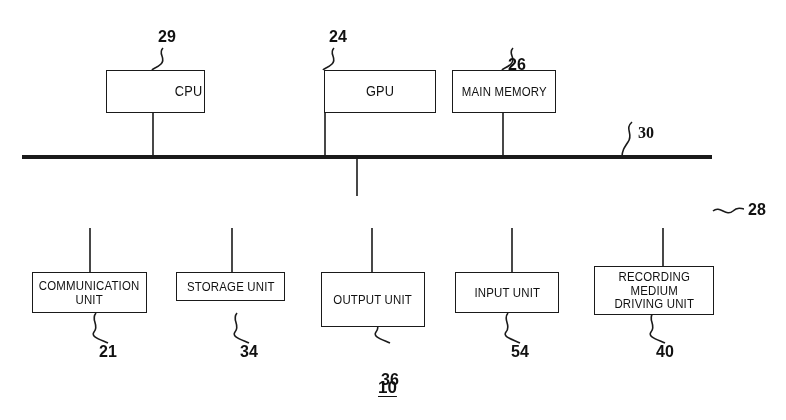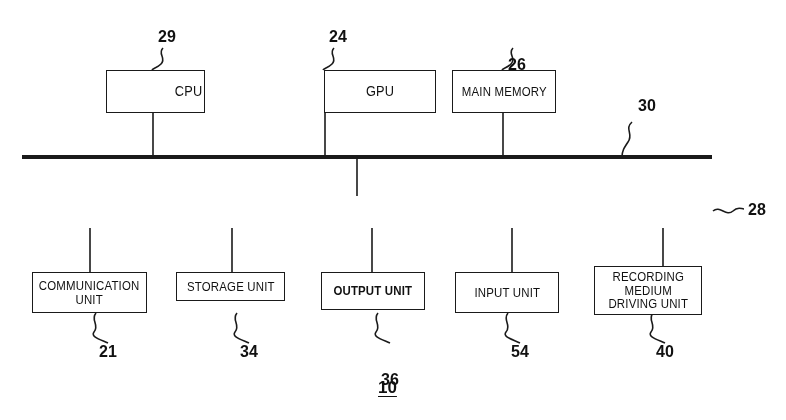--- a/index.html
+++ b/index.html
@@ -103,38 +103,38 @@
   <div class="box" style="left:106px; top:70px; width:99px; height:43px;justify-content:flex-end;">
     <span class="box-label t-unit">CPU</span>
   </div>
   <div class="box" style="left:276px; top:70px; width:112px; height:43px;margin-left:48px;">
     <span class="box-label t-unit">GPU</span>
   </div>
   <div class="box" style="left:452px; top:70px; width:104px; height:43px;">
     <span class="box-label t-small">MAIN MEMORY</span>
   </div>
 
-  <div class="refnum" style="left:638px; top:97px;">30</div>
+  <div class="refnum" style="left:638px; top:124px;font-family:Liberation Serif, serif;">30</div>
 
   <div class="refnum" style="left:748px; top:201px;">28</div>
 
   <div class="box" style="left:32px; top:272px; width:115px; height:41px;">
     <span class="box-label t-small">COMMUNICATION
 UNIT</span>
   </div>
   <div class="box" style="left:176px; top:272px; width:109px; height:29px;">
     <span class="box-label t-small">STORAGE UNIT</span>
   </div>
-  <div class="box" style="left:321px; top:272px; width:104px; height:38px;font-weight:bold;">
+  <div class="box" style="left:321px; top:272px; width:104px; height:55px;">
     <span class="box-label t-small">OUTPUT UNIT</span>
   </div>
   <div class="box" style="left:455px; top:272px; width:104px; height:41px;">
     <span class="box-label t-small">INPUT UNIT</span>
   </div>
-  <div class="box" style="left:594px; top:266px; width:108px; height:49px;">
+  <div class="box" style="left:594px; top:266px; width:120px; height:49px;">
     <span class="box-label t-small">RECORDING
 MEDIUM
 DRIVING UNIT</span>
   </div>
 
   <div class="refnum" style="left:99px; top:343px;">21</div>
   <div class="refnum" style="left:240px; top:343px;">34</div>
   <div class="refnum" style="left:381px; top:343px;margin-top:28px;">36</div>
   <div class="refnum" style="left:511px; top:343px;">54</div>
   <div class="refnum" style="left:656px; top:343px;">40</div>

